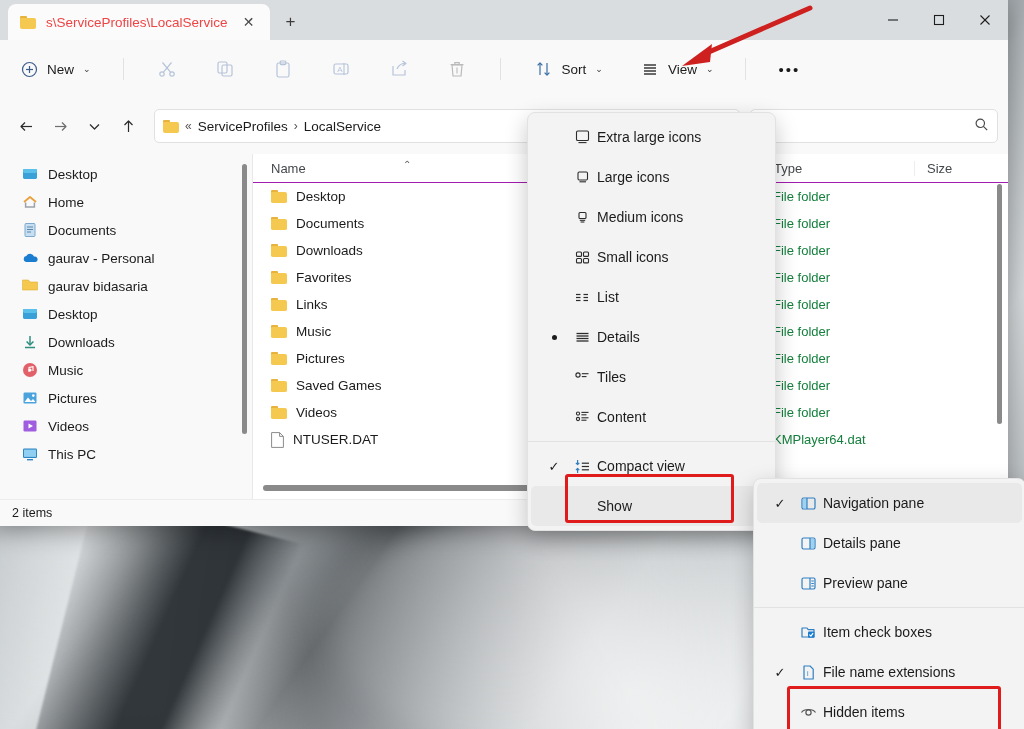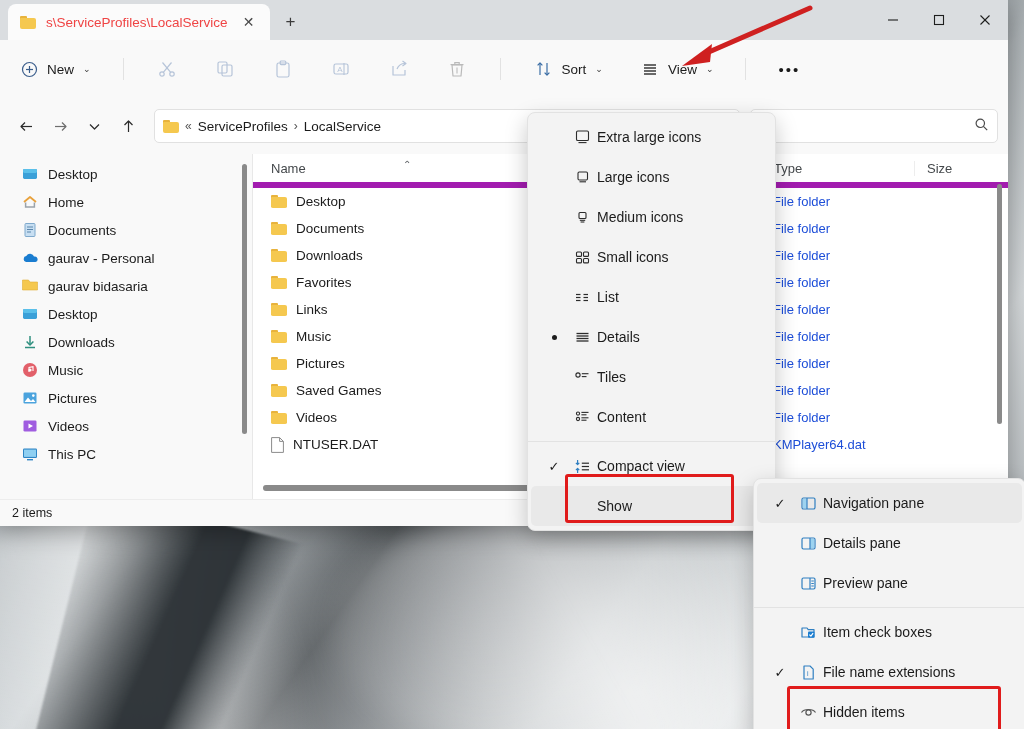--- a/index.html
+++ b/index.html
@@ -90,30 +90,30 @@
 
   
   #body{display:flex;height:calc(525px - 40px - 58px - 56px - 26px);background:#ffffff;}
   #sidebar{width:252px;position:relative;background:#f9f9f9;overflow:hidden;padding-top:6px;}
   .nav-item{height:28px;display:flex;align-items:center;gap:9px;padding-left:22px;font-size:13.5px;color:#1b1b1b;}
   .nav-ico{width:17px;height:17px;flex:0 0 auto;position:relative;}
   #side-scroll{position:absolute;right:5px;top:10px;width:5px;height:270px;background:#8a8a8a;border-radius:3px;}
   #side-divider{width:1px;background:#e8e8e8;}
 
   #filepane{flex:1;position:relative;overflow:hidden;background:#ffffff;}
-  #colheader{height:28px;display:flex;align-items:center;font-size:13px;color:#44484b;border-bottom:6px solid #a21caf;}
+  #colheader{height:28px;display:flex;align-items:center;font-size:13px;color:#44484b;border-bottom:1px solid #a21caf;}
   .col-name{width:230px;padding-left:18px;position:relative;display:flex;align-items:center;}
   .sort-caret{position:absolute;left:150px;top:-2px;font-size:10px;color:#5c6064;}
   .col-date{width:260px;}
   .col-type{width:140px;padding-left:12px;border-left:1px solid #ededed;}
   .col-size{width:70px;padding-left:12px;border-left:1px solid #ededed;}
   .frow{height:27px;display:flex;align-items:center;font-size:13.5px;color:#1b1b1b;}
   .fname{width:230px;padding-left:18px;display:flex;align-items:center;gap:9px;}
   .fdate{width:260px;}
-  .ftype{width:140px;padding-left:12px;color:#1d4ed8;font-size:13px;}
+  .ftype{width:140px;padding-left:12px;color:#15803d;font-size:13px;}
   .fsize{width:70px;padding-left:12px;color:#606468;font-size:13px;}
   .folder-ico{width:16px;height:13px;position:relative;flex:0 0 auto;}
   .folder-ico:before{content:"";position:absolute;left:0;top:0;width:7px;height:3px;background:#e8b33c;border-radius:1px 1px 0 0;}
   .folder-ico:after{content:"";position:absolute;left:0;top:2px;width:16px;height:11px;background:#f5c84f;border-radius:1px 2px 2px 2px;}
   .file-ico{width:13px;height:16px;flex:0 0 auto;}
   #hscroll{position:absolute;left:10px;bottom:8px;height:6px;width:470px;background:#f0f0f0;border-radius:3px;}
   #hscroll span{display:block;height:6px;width:455px;background:#8a8a8a;border-radius:3px;}
   #vscroll{position:absolute;right:6px;top:30px;width:5px;height:240px;background:#8a8a8a;border-radius:3px;}
 
   #statusbar{height:26px;background:#f9f9f9;border-top:1px solid #ededed;display:flex;align-items:center;

